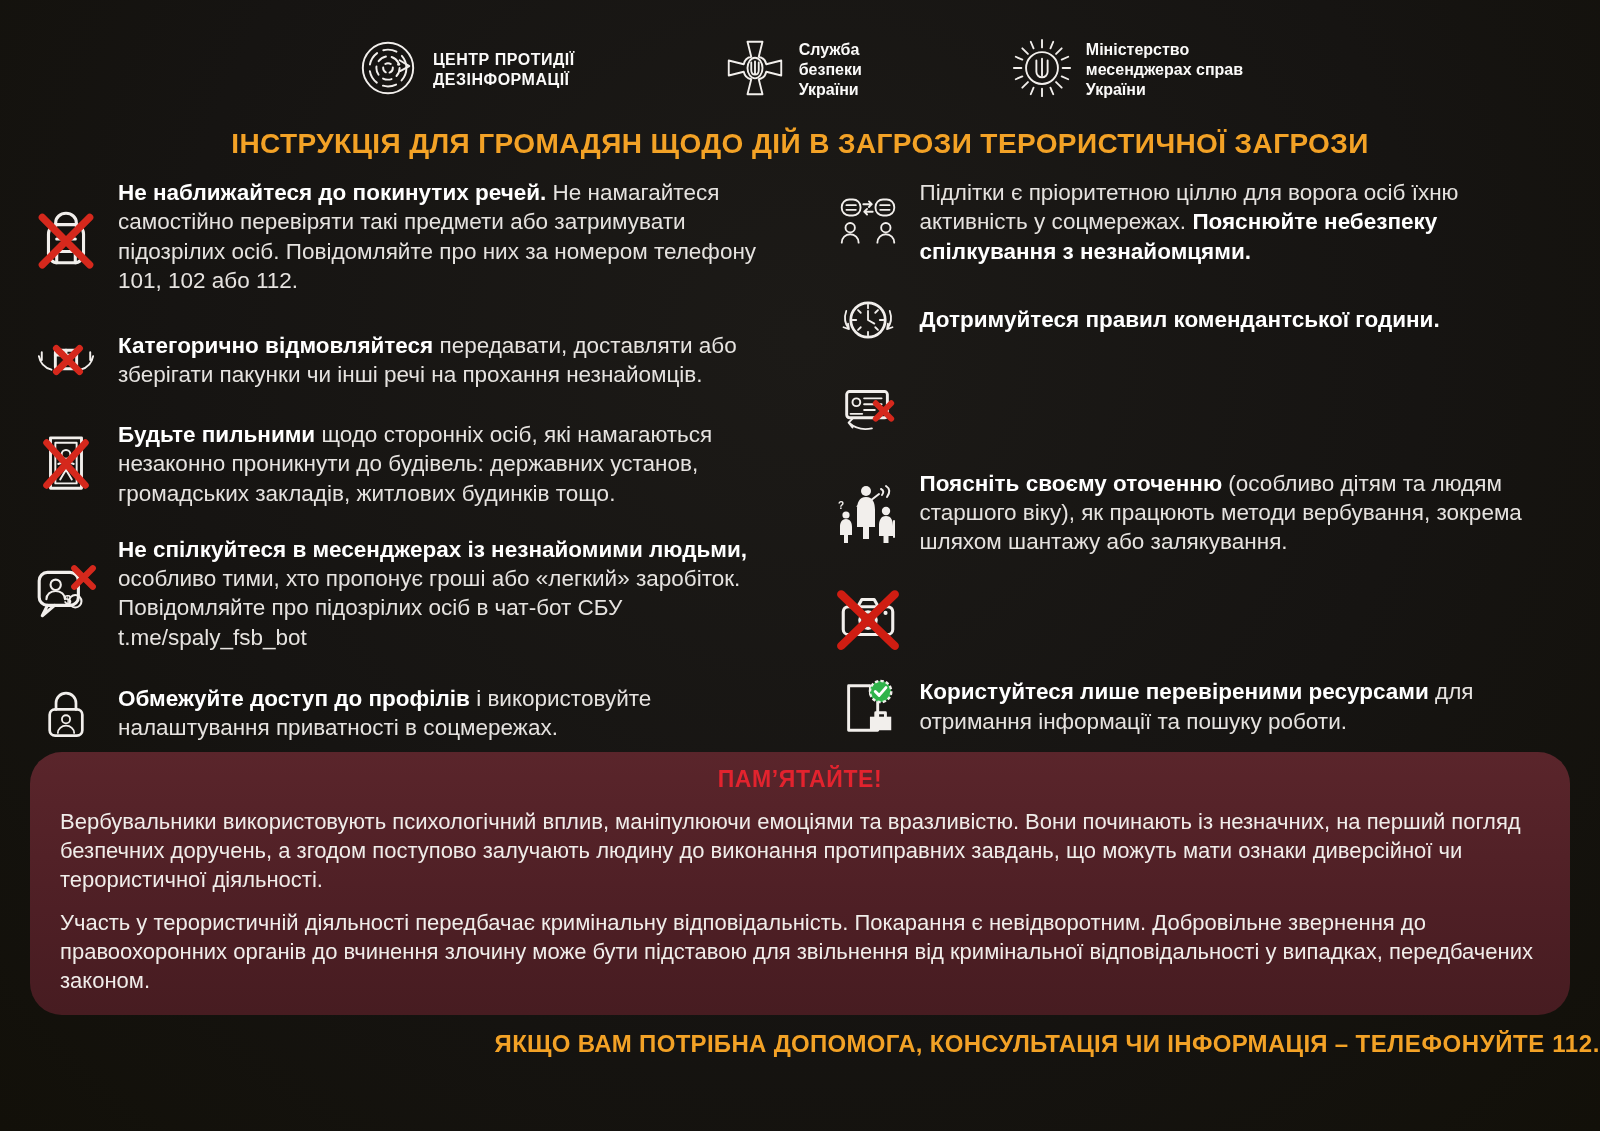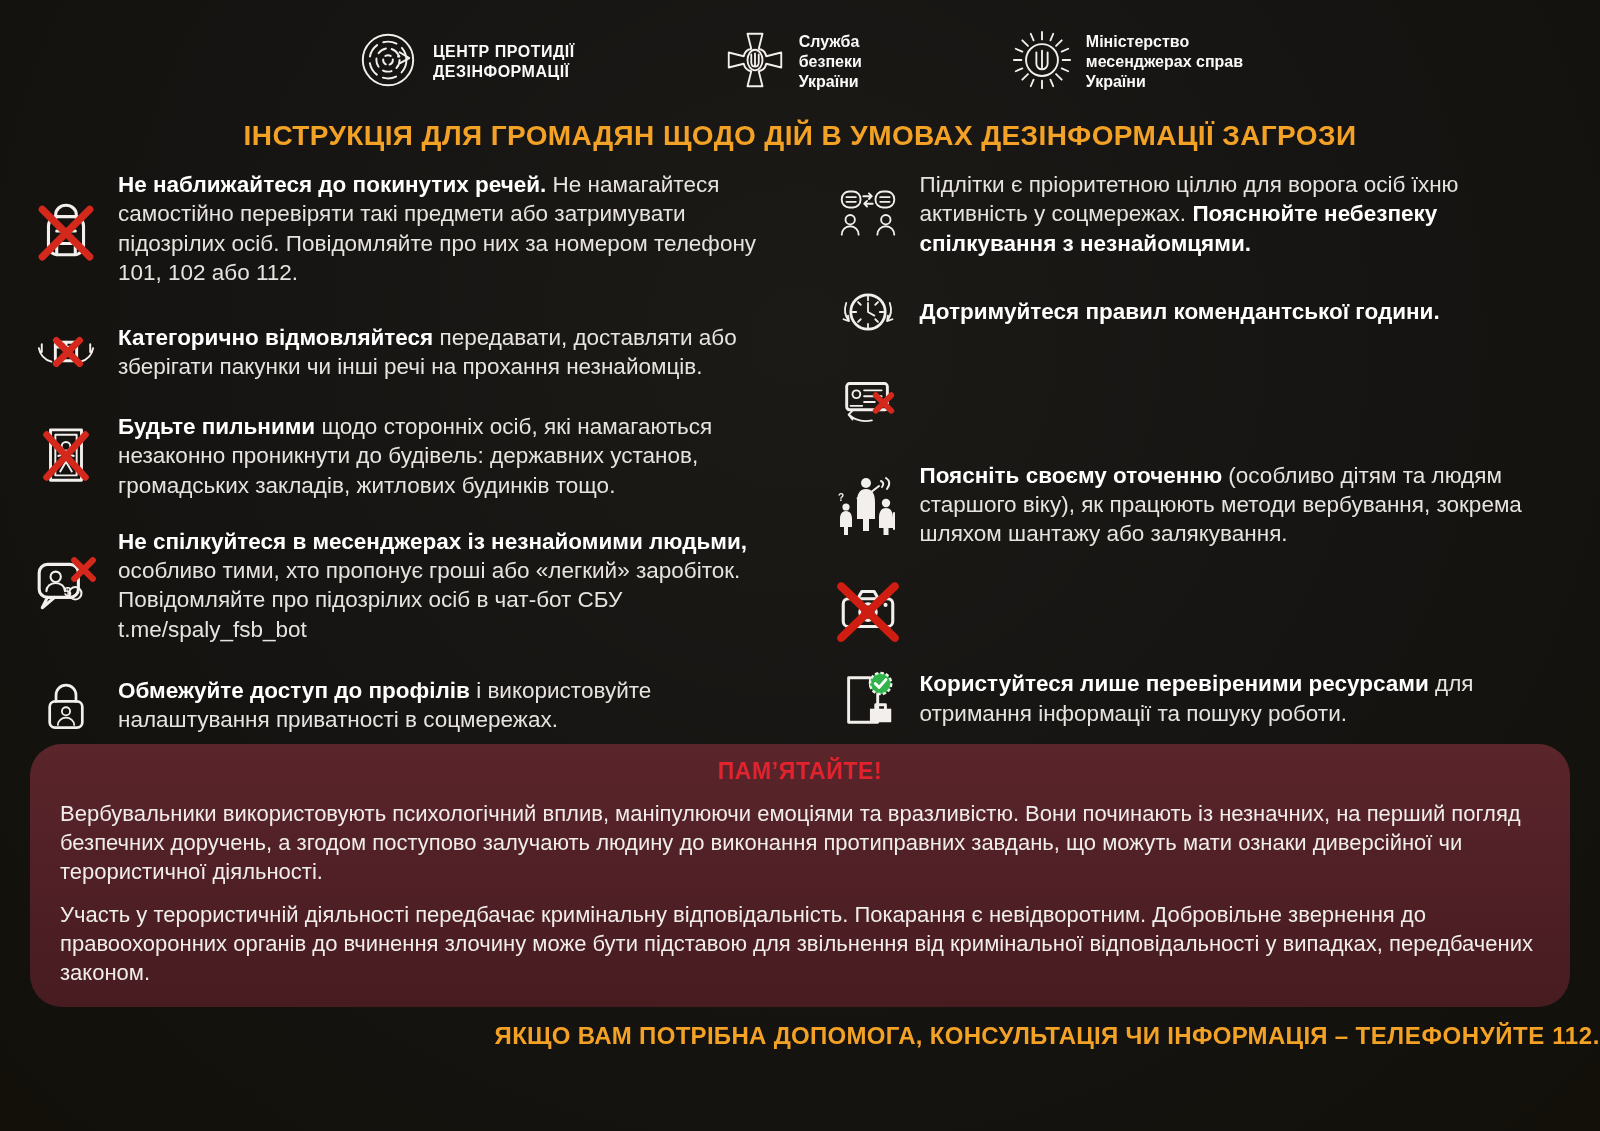--- a/index.html
+++ b/index.html
@@ -3,21 +3,21 @@
 <meta charset="utf-8">
 <style>
   html,body{margin:0;padding:0;background:#0d0c0b;}
   .page{
     width:1600px;height:1131px;position:relative;overflow:hidden;
     background:radial-gradient(ellipse at 50% 30%, #1c1a17 0%, #161412 55%, #121009 100%);
     font-family:"Liberation Sans", sans-serif;color:#ecE9e6;
     display:flex;flex-direction:column;
   }
   
-  .hdr{display:flex;justify-content:center;align-items:center;gap:150px;padding-top:20px;height:84px;flex:0 0 auto;}
+  .hdr{display:flex;justify-content:center;align-items:center;gap:150px;padding-top:28px;height:84px;flex:0 0 auto;}
   .logo{display:flex;align-items:center;gap:14px;}
   .logo-mark{flex:0 0 auto;}
   .logo-txt{font-weight:bold;font-size:16px;line-height:1.25;color:#fbfaf9;}
   .logo-txt.upper{text-transform:uppercase;letter-spacing:.5px;}
   
   .title{
     text-align:center;color:#f3a226;font-weight:bold;font-size:28px;letter-spacing:.4px;
     margin-top:16px;flex:0 0 auto;
   }
   
@@ -116,21 +116,21 @@
         </svg>
       </span>
       <span class="logo-txt">
         <span>Міністерство</span><br>
         <span>месенджерах справ</span><br>
         <span>України</span>
       </span>
     </div>
   </div>
 
-  <div class="title">ІНСТРУКЦІЯ ДЛЯ ГРОМАДЯН ЩОДО ДІЙ В УМОВАХ ДЕЗІНФОРМАЦІЇ ЗАГРОЗИ</div>
+  <div class="title">ІНСТРУКЦІЯ ДЛЯ ГРОМАДЯН ЩОДО ДІЙ В ЗАГРОЗИ ТЕРОРИСТИЧНОЇ ЗАГРОЗИ</div>
 
   <div class="cols">
 
     <div class="col">
 
       <div class="item mb-a">
         <span class="ic-box">
           <svg width="66" height="70" viewBox="0 0 64 64">
             <path class="stroke" d="M22 21 v-3 a10 9 0 0 1 20 0 v3"></path>
             <rect class="stroke" x="15" y="20" width="34" height="37" rx="9"></rect>

